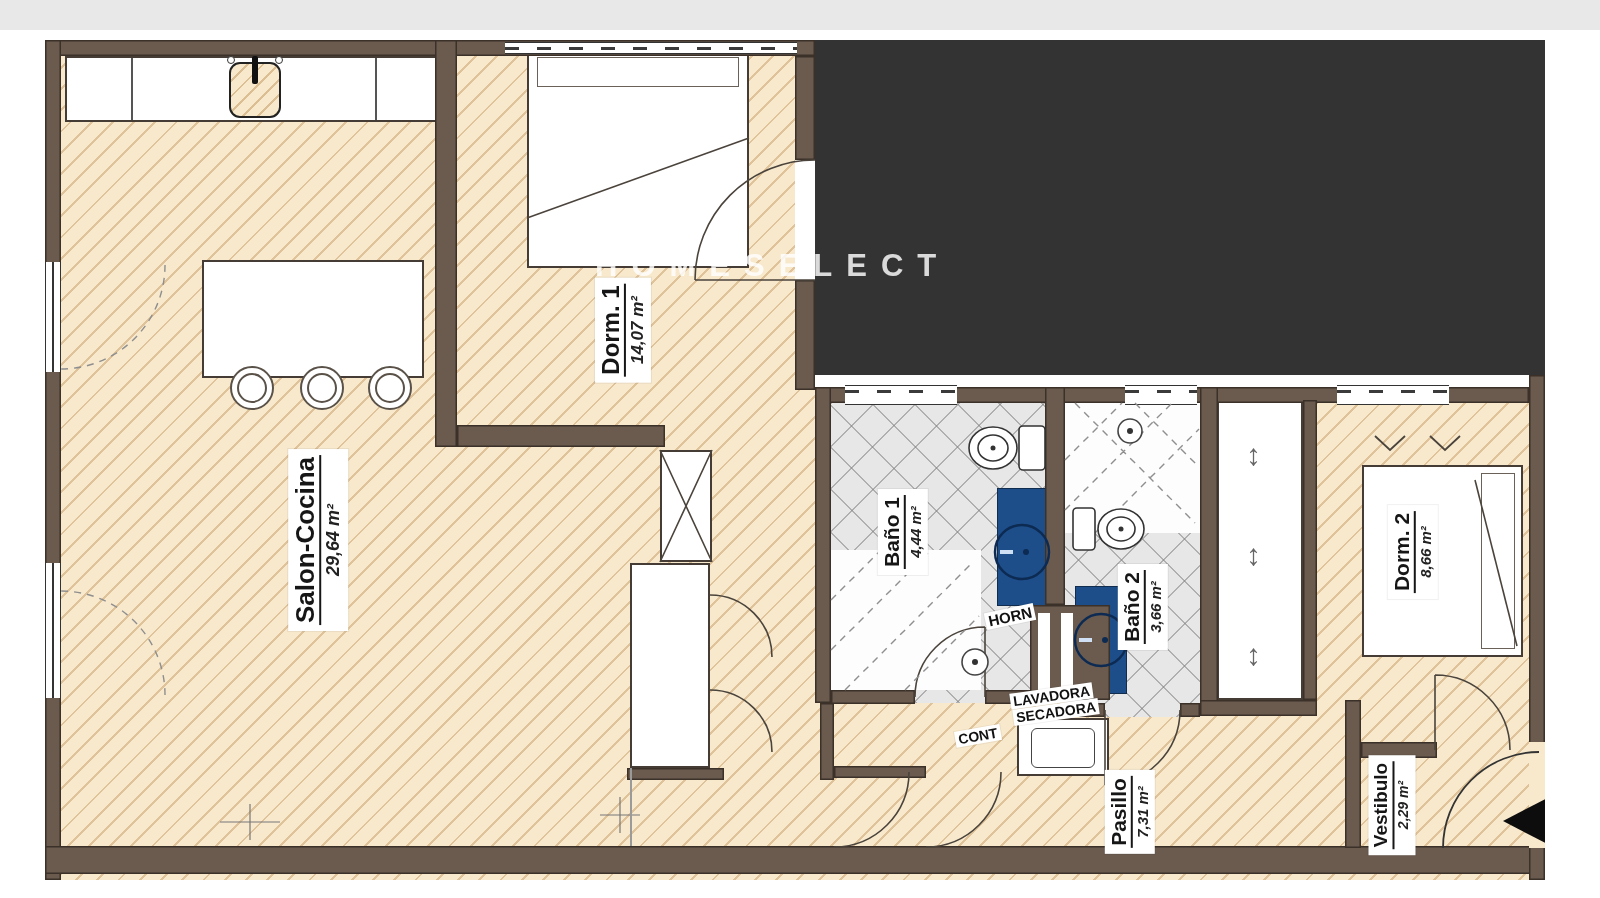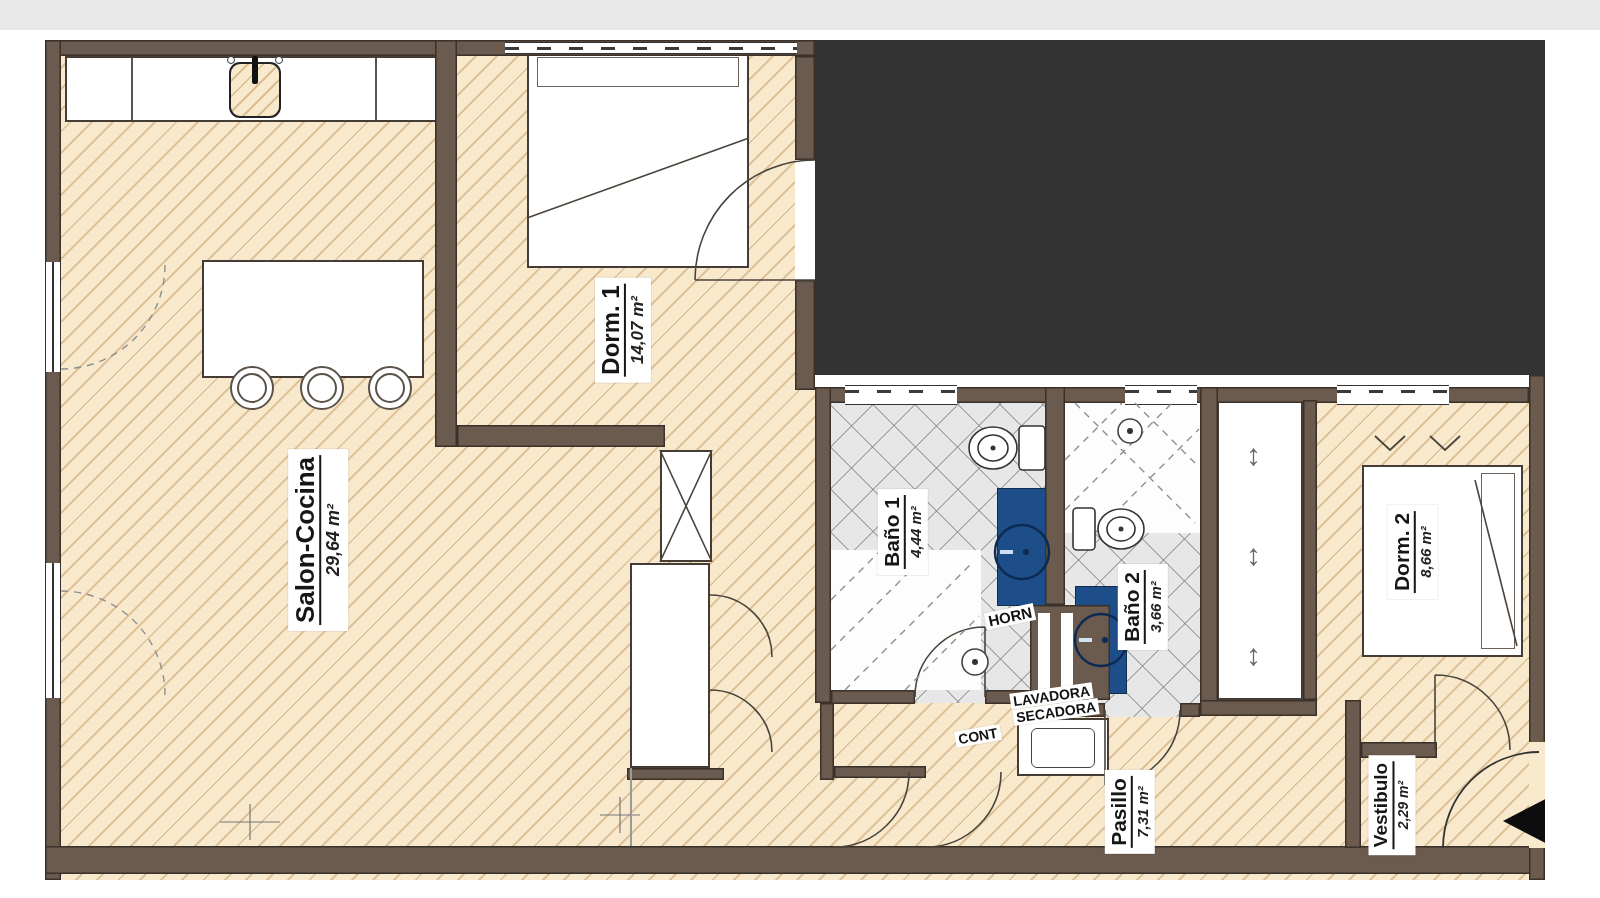--- a/index.html
+++ b/index.html
@@ -233,14 +233,15 @@
     <div class="room-label" style="left:1347px;top:765px">
       <span class="nm" style="font-size:19px">Vestibulo</span>
       <span class="ar" style="font-size:14px">2,29 m²</span>
     </div>
 
     <div class="tag" style="left:940px;top:568px;font-size:15px;transform:rotate(-12deg)">HORN</div>
     <div class="tag" style="left:965px;top:648px;font-size:14px;transform:rotate(-8deg)">LAVADORA</div>
     <div class="tag" style="left:968px;top:664px;font-size:14px;transform:rotate(-8deg)">SECADORA</div>
     <div class="tag" style="left:910px;top:688px;font-size:14px;transform:rotate(-10deg)">CONT</div>
 
+    <div class="watermark" style="left:550px;top:208px">HOMESELECT</div>
   </div>
 </div>
 
 </body></html>

